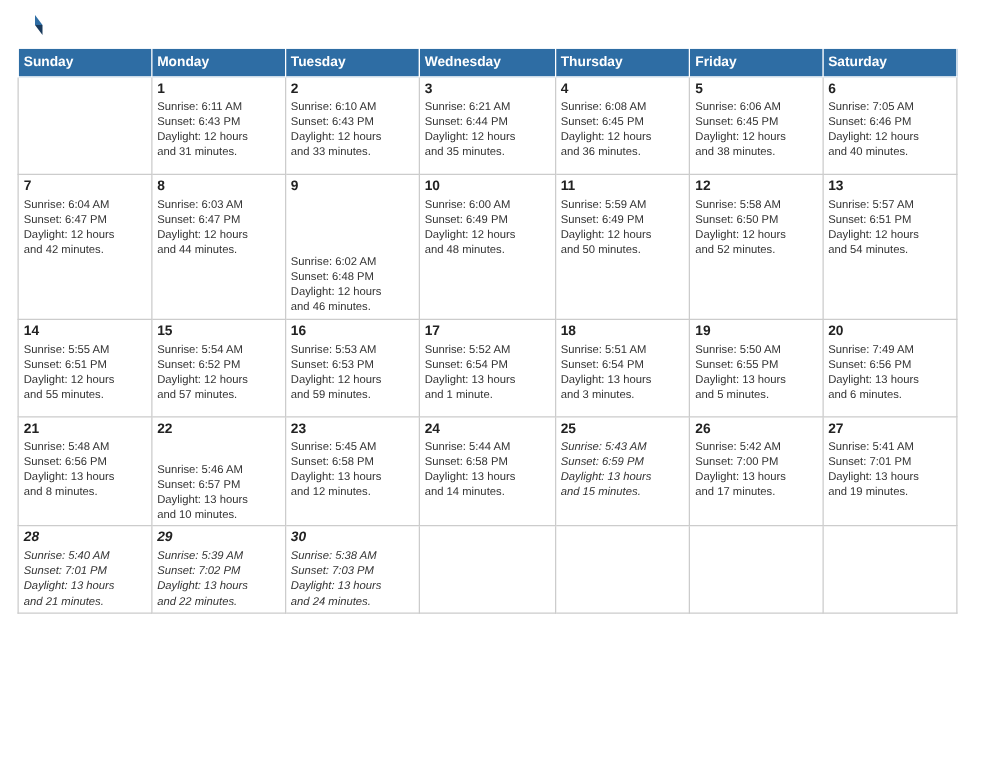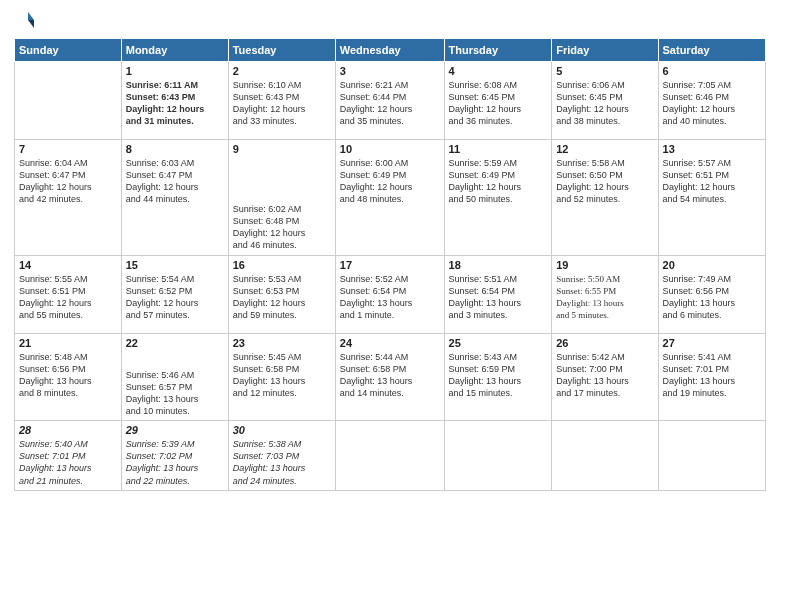--- a/index.html
+++ b/index.html
@@ -124,21 +124,21 @@
           <th>Thursday</th>
           <th>Friday</th>
           <th>Saturday</th>
         </tr>
     </thead>
     <tbody id="calendar-body">
     <tr>
           <td class="empty-cell"></td>
           <td>
             <span class="day-num">1</span>
-            <div class="day-info" style="white-space: pre-line; font-weight: bold;">Sunrise: 6:11 AM
+            <div class="day-info" style="white-space: pre-line;">Sunrise: 6:11 AM
 Sunset: 6:43 PM
 Daylight: 12 hours
 and 31 minutes.</div>
           </td>
           <td>
             <span class="day-num">2</span>
             <div class="day-info" style="white-space: pre-line;">Sunrise: 6:10 AM
 Sunset: 6:43 PM
 Daylight: 12 hours
 and 33 minutes.</div>
@@ -254,21 +254,21 @@
           </td>
           <td>
             <span class="day-num">18</span>
             <div class="day-info" style="white-space: pre-line;">Sunrise: 5:51 AM
 Sunset: 6:54 PM
 Daylight: 13 hours
 and 3 minutes.</div>
           </td>
           <td>
             <span class="day-num">19</span>
-            <div class="day-info" style="white-space: pre-line; font-family: Liberation Serif, serif;">Sunrise: 5:50 AM
+            <div class="day-info" style="white-space: pre-line;">Sunrise: 5:50 AM
 Sunset: 6:55 PM
 Daylight: 13 hours
 and 5 minutes.</div>
           </td>
           <td>
             <span class="day-num">20</span>
             <div class="day-info" style="white-space: pre-line;">Sunrise: 7:49 AM
 Sunset: 6:56 PM
 Daylight: 13 hours
 and 6 minutes.</div>
@@ -298,21 +298,21 @@
           </td>
           <td>
             <span class="day-num">24</span>
             <div class="day-info" style="white-space: pre-line;">Sunrise: 5:44 AM
 Sunset: 6:58 PM
 Daylight: 13 hours
 and 14 minutes.</div>
           </td>
           <td>
             <span class="day-num">25</span>
-            <div class="day-info" style="white-space: pre-line;">Sunrise: 5:43 AM
+            <div class="day-info" style="white-space: pre-line; font-style: italic;">Sunrise: 5:43 AM
 Sunset: 6:59 PM
 Daylight: 13 hours
 and 15 minutes.</div>
           </td>
           <td>
             <span class="day-num">26</span>
             <div class="day-info" style="white-space: pre-line;">Sunrise: 5:42 AM
 Sunset: 7:00 PM
 Daylight: 13 hours
 and 17 minutes.</div>

